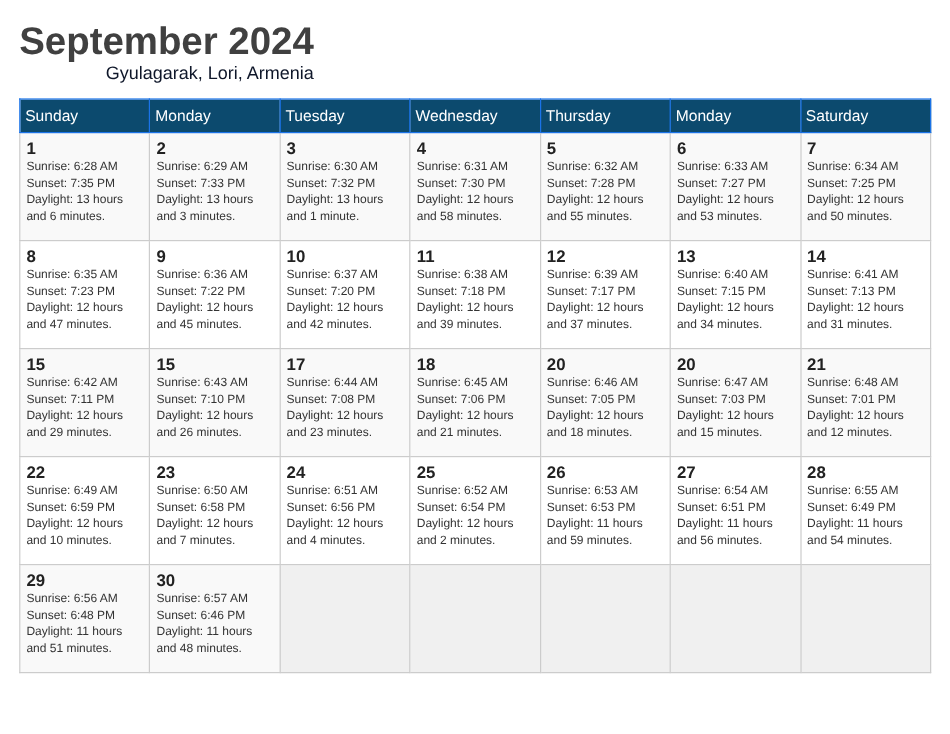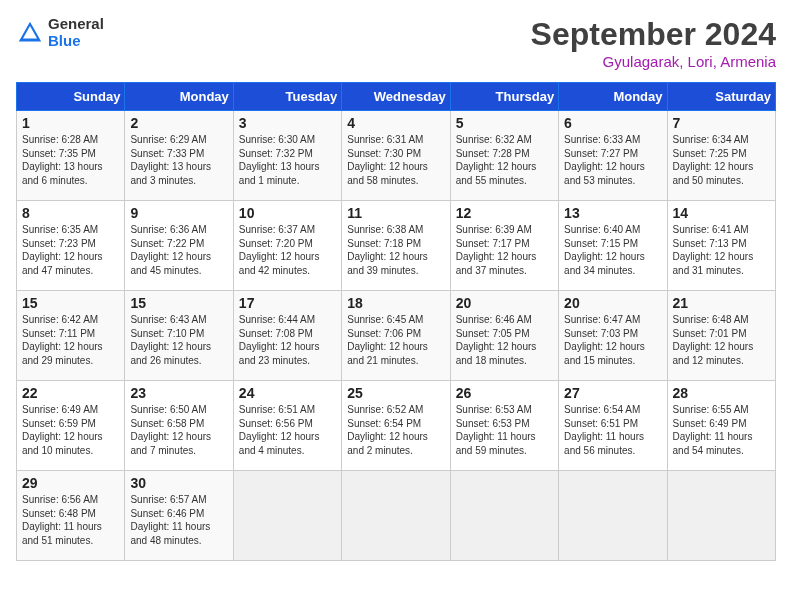--- a/index.html
+++ b/index.html
@@ -43,34 +43,34 @@
     .title-area {
       text-align: right;
     }
     .month-title {
       font-size: 32px;
       font-weight: bold;
       color: #404040;
     }
     .location {
       font-size: 15px;
-      color: #a21caf;
+      color: #0f172a;
     }
     table {
       width: 100%;
       border-collapse: collapse;
       font-size: 10.5px;
     }
     thead tr th {
-      background-color: #1d4ed8;
+      background-color: #0c4a6e;
       color: #fff;
       padding: 6px 4px;
-      text-align: right;
+      text-align: left;
       font-size: 13px;
-      font-weight: bold;
+      font-weight: normal;
       border: 1px solid #1a73e8;
     }
     tbody tr td {
       border: 1px solid #ccc;
       vertical-align: top;
       padding: 4px 5px;
       height: 90px;
       width: 108px;
       background: #fff;
     }
@@ -93,30 +93,20 @@
       background: #f0f0f0 !important;
     }
     tbody tr:last-child td.empty-cell {
       background: #f0f0f0 !important;
     }
   </style>
 </head>
 <body>
 
 <div class="header">
-  <div class="logo">
-    <svg class="logo-icon" viewBox="0 0 40 40" xmlns="http://www.w3.org/2000/svg">
-      <polygon points="20,4 36,32 4,32" fill="#1a73e8"></polygon>
-      <polygon points="20,10 30,28 10,28" fill="#fff"></polygon>
-    </svg>
-    <div class="logo-text">
-      <span class="logo-general">General</span>
-      <span class="logo-blue">Blue</span>
-    </div>
-  </div>
   <div class="title-area">
     <div class="month-title">September 2024</div>
     <div class="location">Gyulagarak, Lori, Armenia</div>
   </div>
 </div>
 
 <table>
   <thead>
     <tr>
       <th>Sunday</th>

